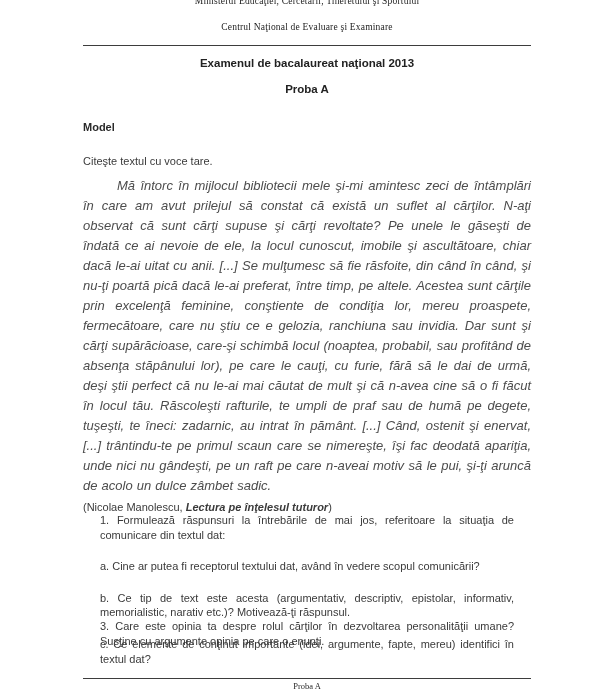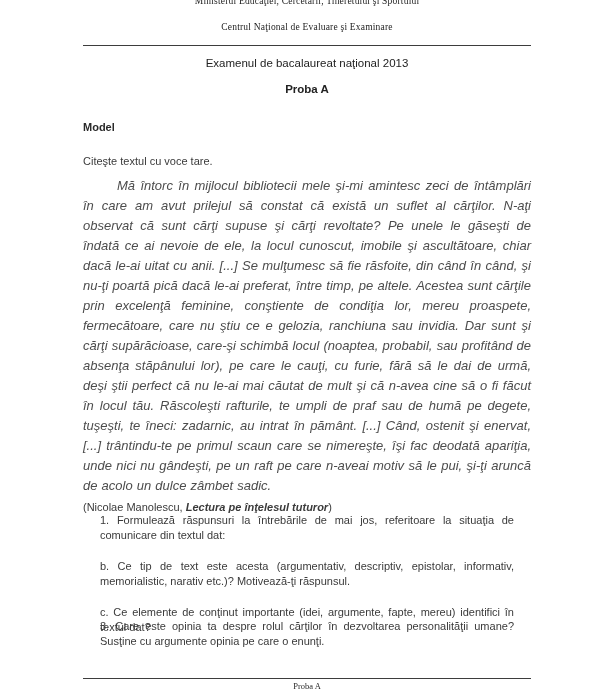--- a/index.html
+++ b/index.html
@@ -44,21 +44,21 @@
     border-top: 1.2px solid #3d3d3d;
   }
   .rule.top { top: 45px; }
   .rule.bottom { top: 678px; }
 
   
   .doc-title {
     position: absolute; left: 83px; width: 448px; top: 57px;
     text-align: center;
     font-size: 11.5px;
-    font-weight: normal;
+    font-weight: bold;
     color: #222222;
   }
   .doc-subtitle {
     position: absolute; left: 83px; width: 448px; top: 83px;
     text-align: center;
     font-size: 11.5px;
     font-weight: bold;
     color: #222222;
   }
   .model-label {
@@ -142,20 +142,21 @@
 
   <div class="instruction">Citeşte textul cu voce tare.</div>
 
   <div class="quote-block">
     <p class="quote-text">Mă întorc în mijlocul bibliotecii mele şi-mi amintesc zeci de întâmplări în care am avut prilejul să constat că există un suflet al cărţilor. N-aţi observat că sunt cărţi supuse şi cărţi revoltate? Pe unele le găseşti de îndată ce ai nevoie de ele, la locul cunoscut, imobile şi ascultătoare, chiar dacă le-ai uitat cu anii. [...] Se mulţumesc să fie răsfoite, din când în când, şi nu-ţi poartă pică dacă le-ai preferat, între timp, pe altele. Acestea sunt cărţile prin excelenţă feminine, conştiente de condiţia lor, mereu proaspete, fermecătoare, care nu ştiu ce e gelozia, ranchiuna sau invidia. Dar sunt şi cărţi supărăcioase, care-şi schimbă locul (noaptea, probabil, sau profitând de absenţa stăpânului lor), pe care le cauţi, cu furie, fără să le dai de urmă, deşi ştii perfect că nu le-ai mai căutat de mult şi că n-avea cine să o fi făcut în locul tău. Răscoleşti rafturile, te umpli de praf sau de humă pe degete, tuşeşti, te îneci: zadarnic, au intrat în pământ. [...] Când, ostenit şi enervat, [...] trântindu-te pe primul scaun care se nimereşte, îşi fac deodată apariţia, unde nici nu gândeşti, pe un raft pe care n-aveai motiv să le pui, şi-ţi aruncă de acolo un dulce zâmbet sadic.</p>
     <p class="attribution"><span>(Nicolae Manolescu, </span><span class="work-title">Lectura pe înţelesul tuturor</span><span>)</span></p>
   </div>
 
   <div class="question-1">
     <p class="q-line">1. Formulează răspunsuri la întrebările de mai jos, referitoare la situaţia de comunicare din textul dat:</p>
+    <p class="q-line">a. Cine ar putea fi receptorul textului dat, având în vedere scopul comunicării?</p>
     <p class="q-line">b. Ce tip de text este acesta (argumentativ, descriptiv, epistolar, informativ, memorialistic, narativ etc.)? Motivează-ţi răspunsul.</p>
     <p class="q-line">c. Ce elemente de conţinut importante (idei, argumente, fapte, mereu) identifici în textul dat?</p>
   </div>
 
   <div class="question-2">
     <p class="q-line">3. Care este opinia ta despre rolul cărţilor în dezvoltarea personalităţii umane? Susţine cu argumente opinia pe care o enunţi.</p>
   </div>
 
   <div class="rule bottom"></div>
 

